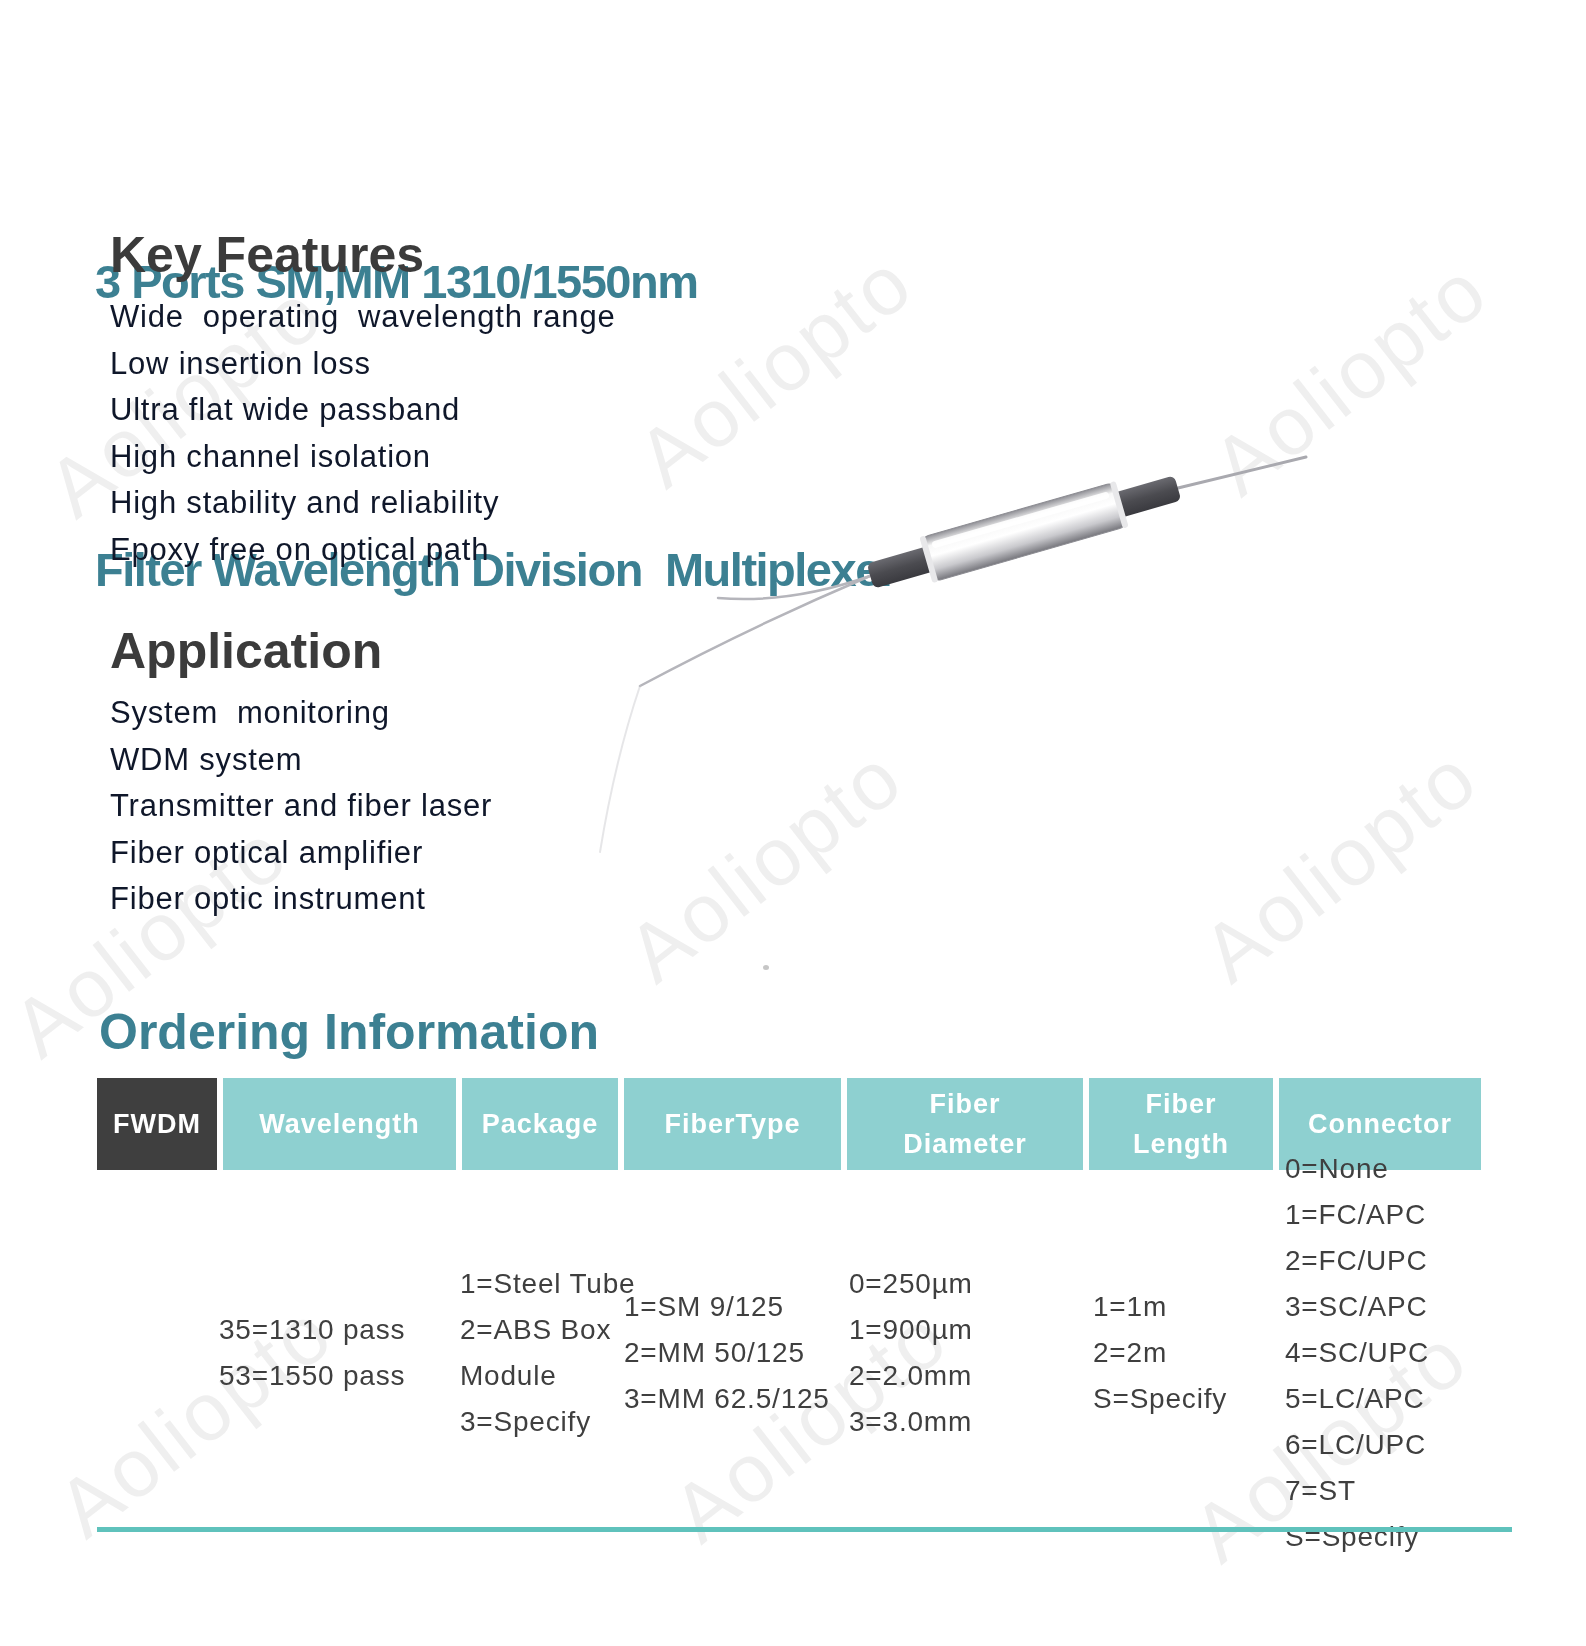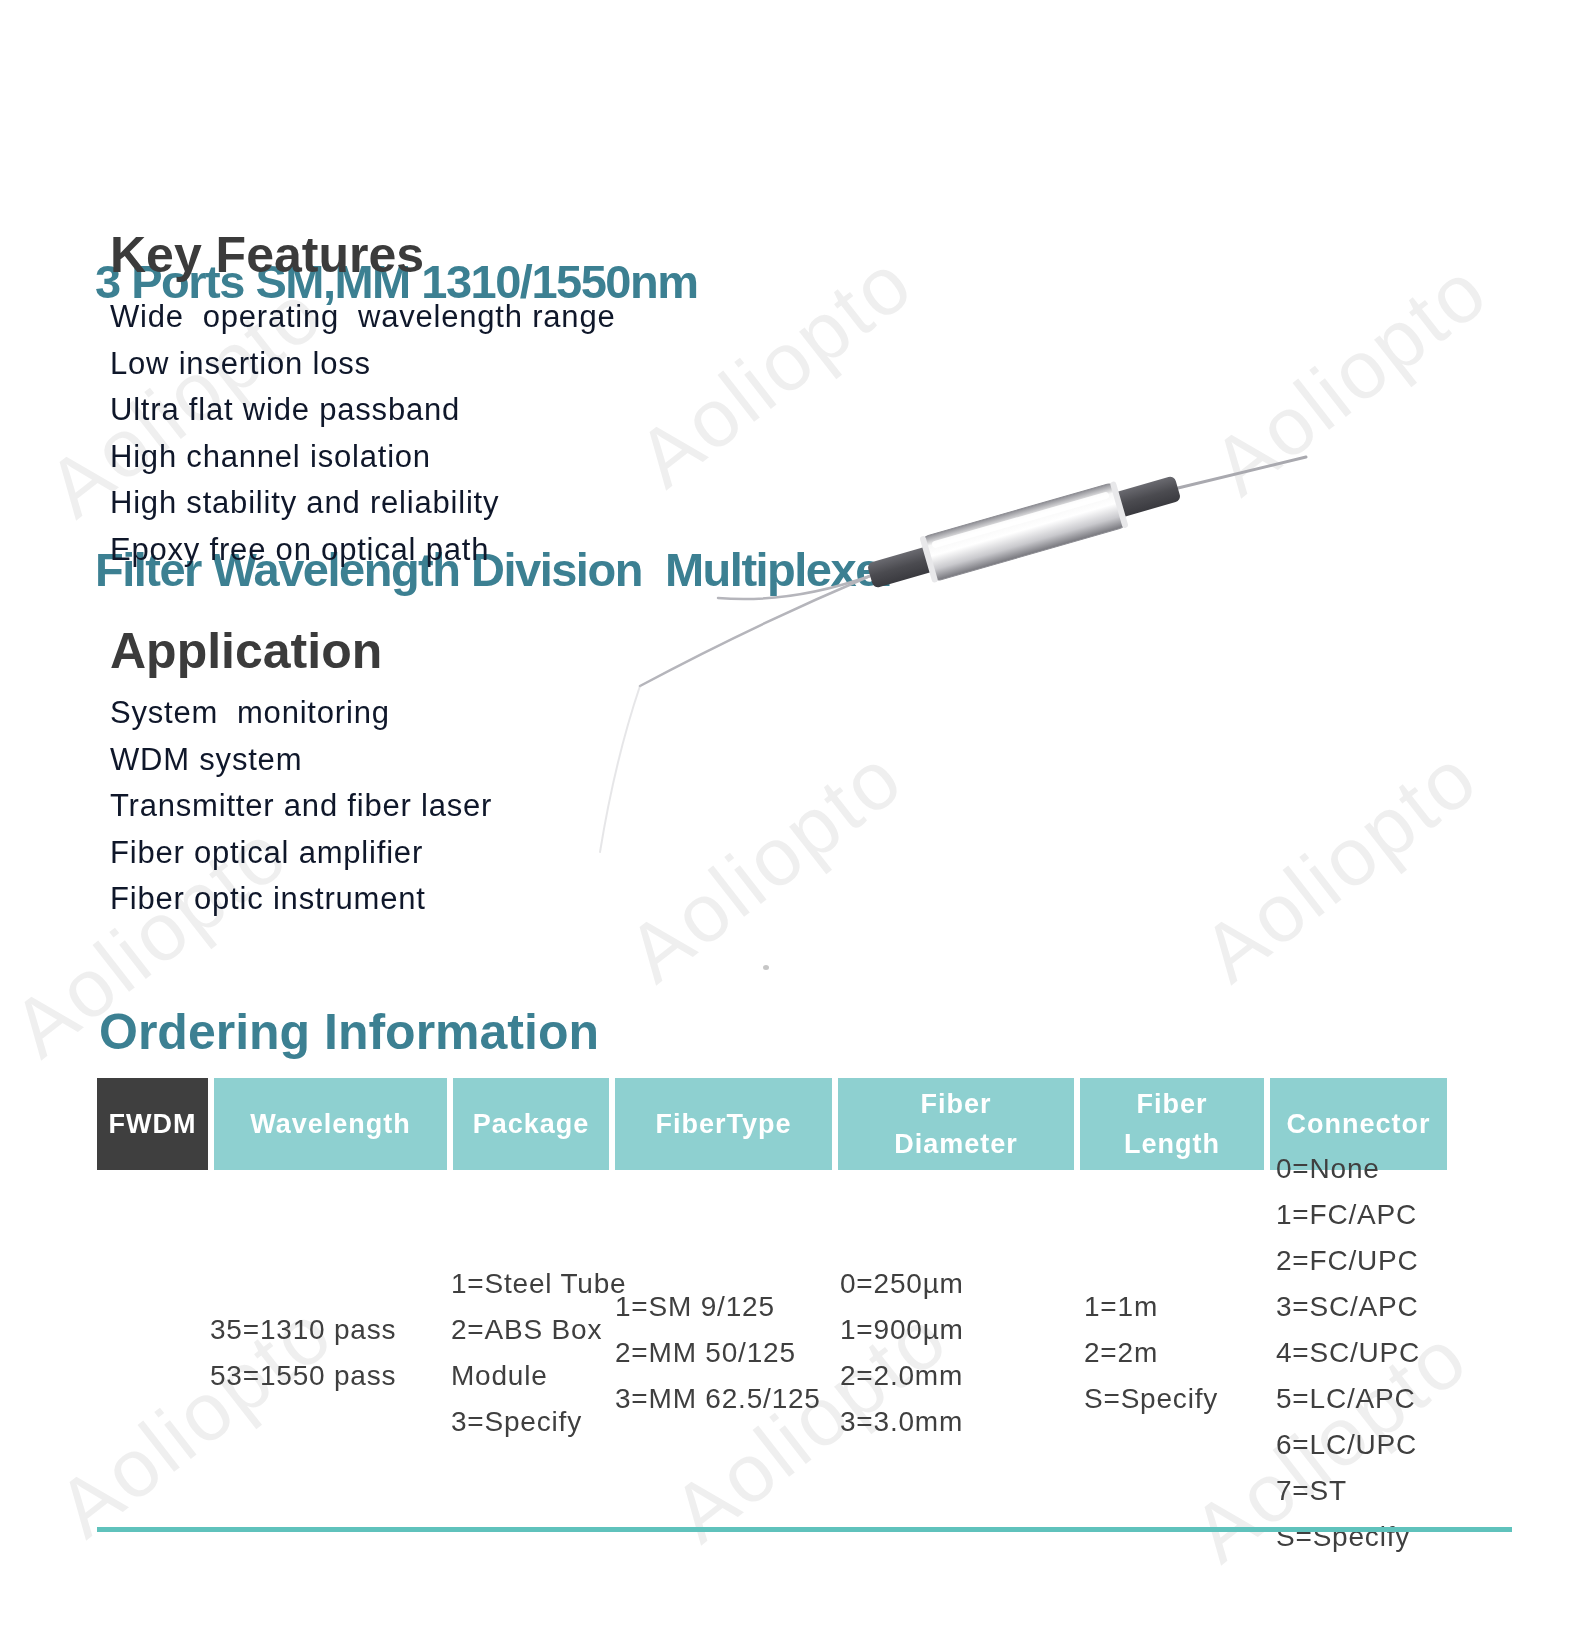--- a/index.html
+++ b/index.html
@@ -37,22 +37,22 @@
   .trow { display:flex; column-gap:6px; }
   .thead { height:92px; }
   .tbody { height:357px; margin-left:-8px; }
   .th { background:#8ED0D0; color:#ffffff; display:flex; flex-direction:column;
         justify-content:center; align-items:center; text-align:center; }
   .th.dark { background:#3F3F3F; }
   .hl { font-size:27px; font-weight:bold; line-height:40px; letter-spacing:1px; white-space:nowrap; }
   .td { display:flex; flex-direction:column; justify-content:center; align-items:flex-start;
         padding-left:2px; }
   .opt { font-size:28px; color:#3F3F3F; line-height:38px; letter-spacing:0.8px; white-space:nowrap;margin-top:8px; }
-  .c0 { width:111px; } .c1 { width:233px; } .c2 { width:156px; } .c3 { width:217px; }
-  .c4 { width:236px; } .c5 { width:184px; } .c6 { width:177px; }
+  .c0 { width:120px; } .c1 { width:233px; } .c2 { width:156px; } .c3 { width:217px; }
+  .c4 { width:236px; } .c5 { width:184px; } .c6 { width:202px; }
 
   .bottom-rule { position:absolute; left:97px; top:1527px; width:1415px; height:5px; background:#5FC2BC; }
 </style>
 </head>
 <body>
 
 <div class="page">
 
   <span class="wm" style="left:185px; top:400px;">Aoliopto</span>
   <span class="wm" style="left:775px; top:370px;">Aoliopto</span>

